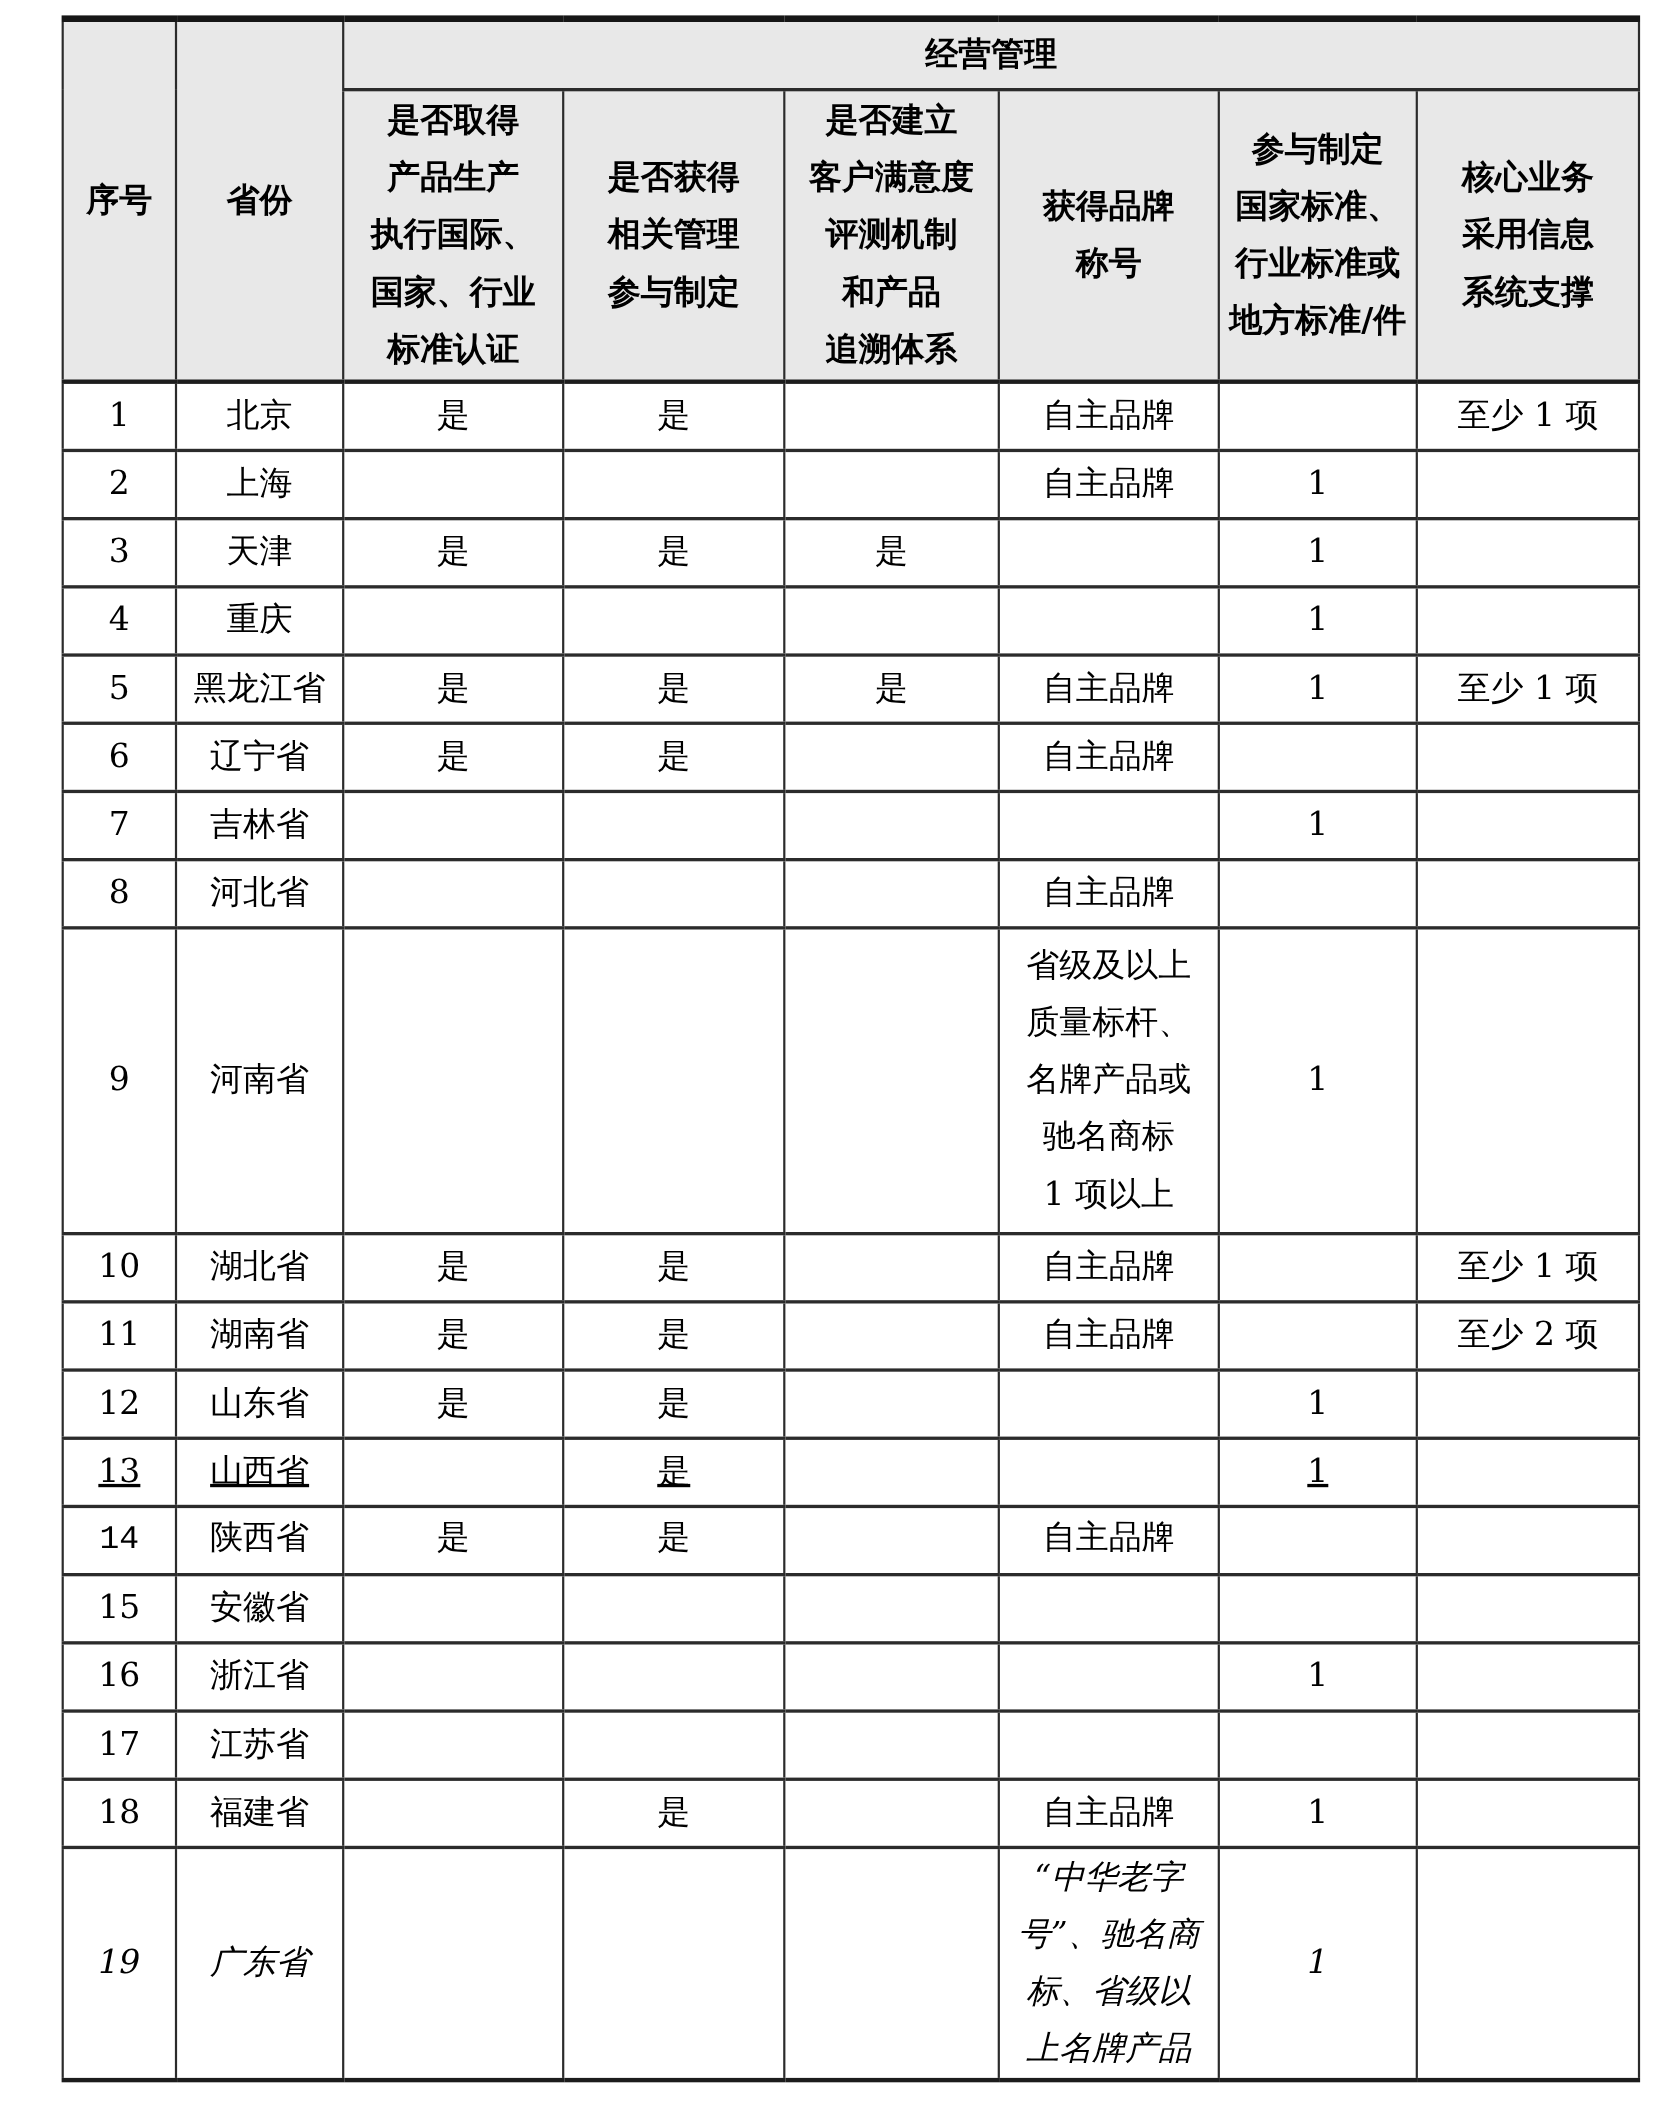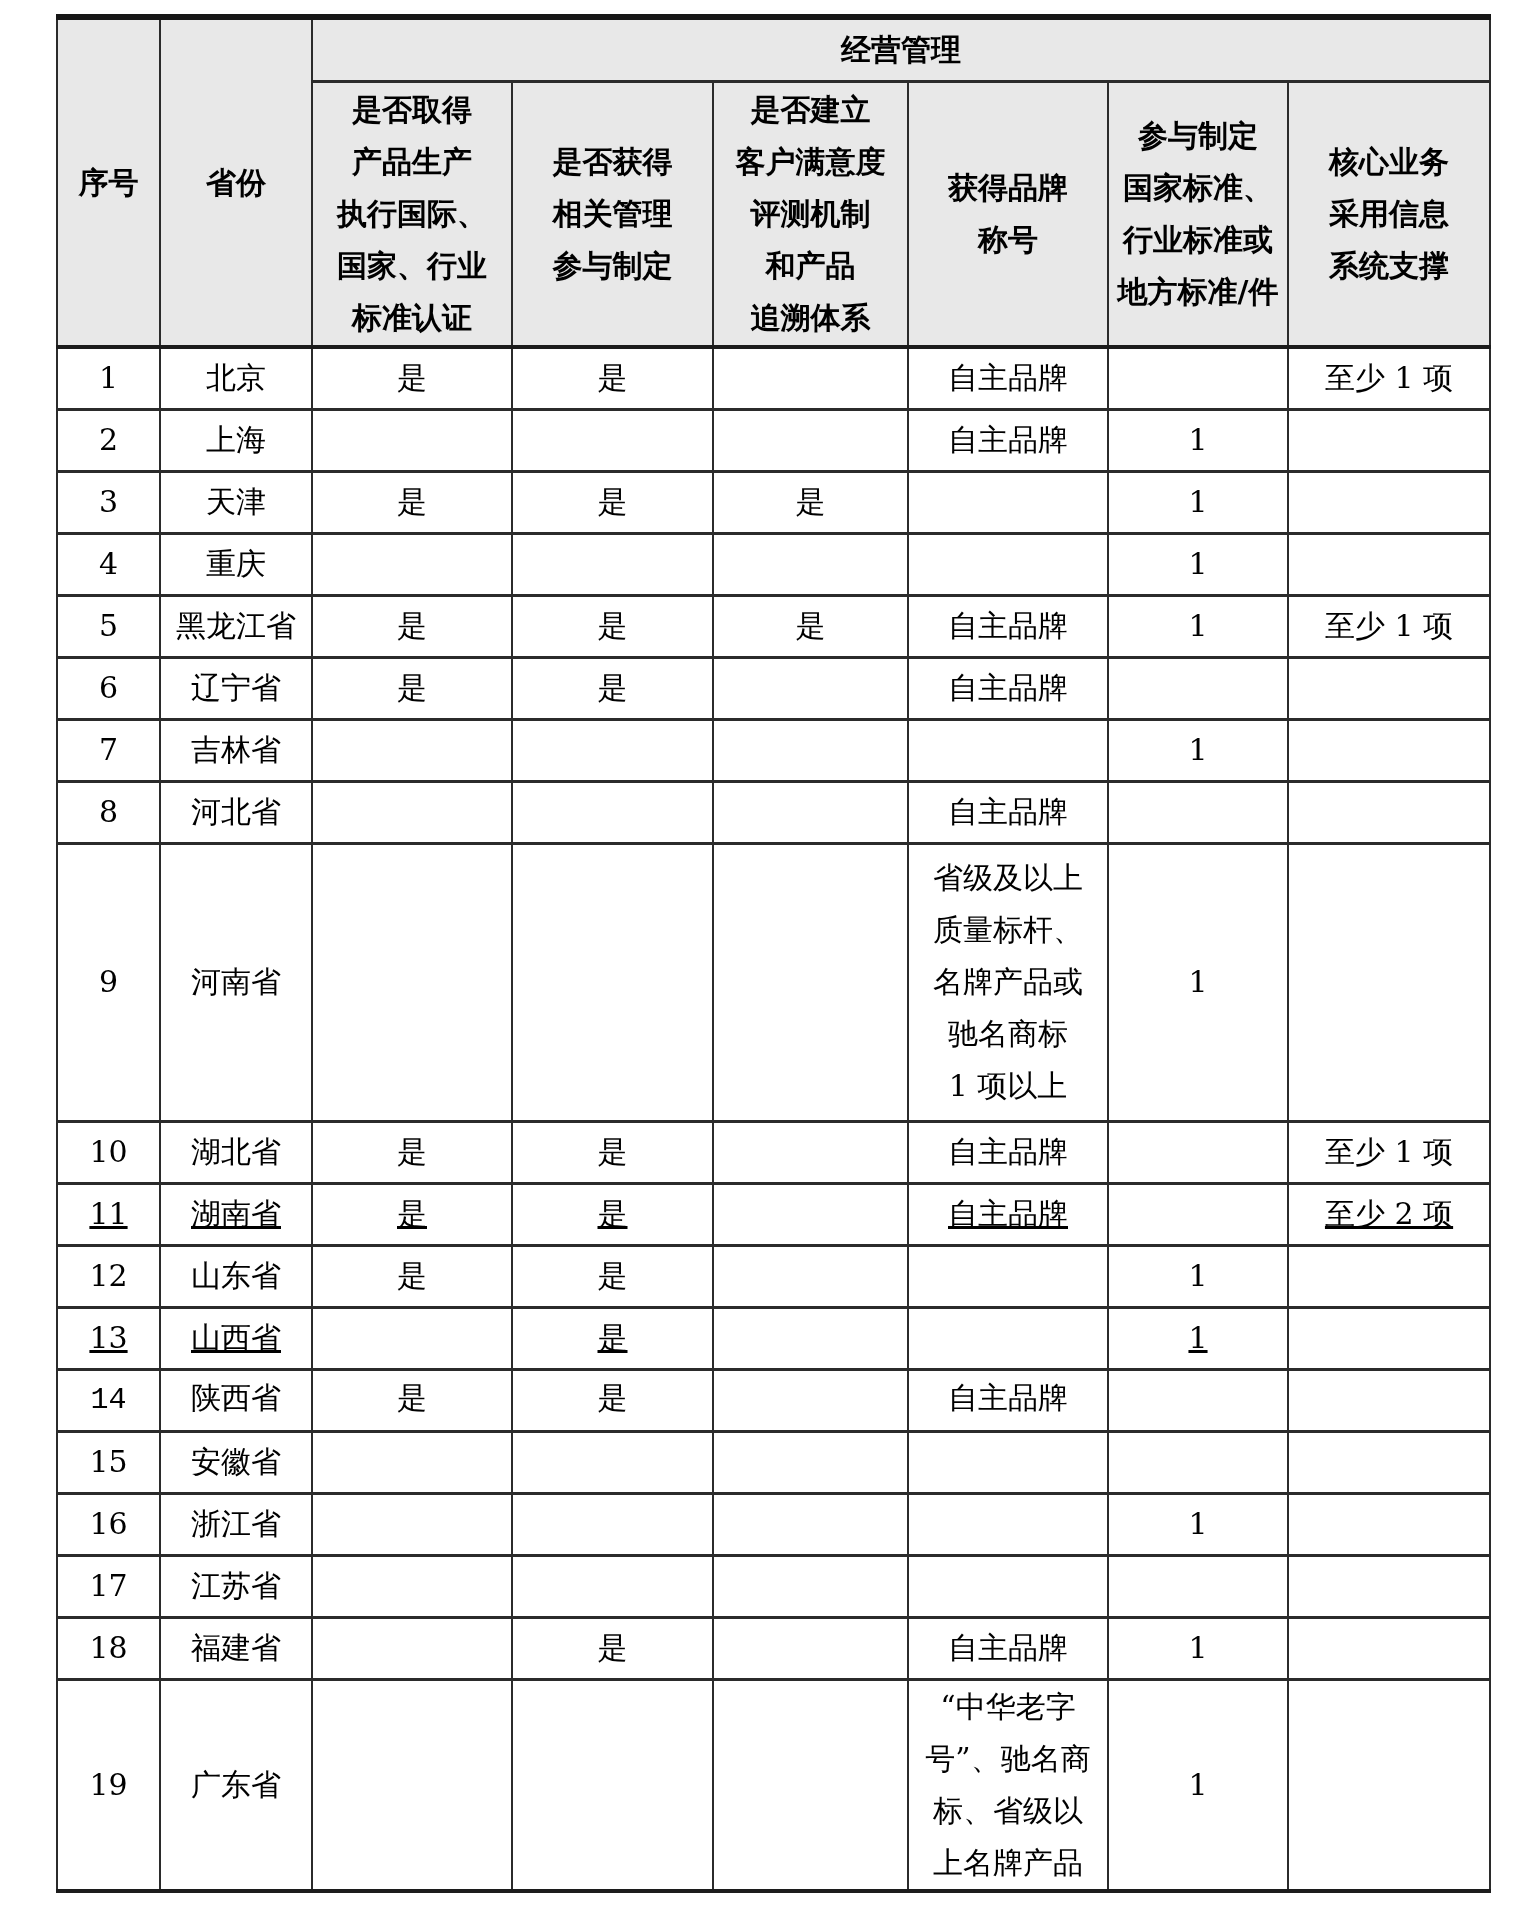--- a/index.html
+++ b/index.html
@@ -36,21 +36,21 @@
     white-space: pre-line;
     overflow: hidden;
   }
   table.report thead th {
     background: #e8e8e8;
     font-weight: bold;
   }
   
   table.report thead tr:first-child th { border-top: 6px solid #161616; }
   table.report tbody tr:first-child td { border-top: 4px solid #1c1c1c; }
-  table.report tbody tr:last-child td  { border-bottom: 4px solid #1c1c1c; }
+  table.report tbody tr:last-child td  { border-bottom: 4px solid #1c1c1c; font-style: italic; }
   table.report th:first-child,
   table.report td:first-child { border-left: 2px solid #2b2b2b; margin-top: 34px; }
   table.report th:last-child,
   table.report td:last-child  { border-right: 2px solid #2b2b2b; }
 
   tr.hdr-group { height: 64px; }
   tr.hdr-sub   { height: 266px; }
 </style>
 </head>
 <body>
@@ -195,21 +195,21 @@
       <tr style="height: 62px;">
         <td>10</td>
         <td>湖北省</td>
         <td>是</td>
         <td>是</td>
         <td></td>
         <td>自主品牌</td>
         <td></td>
         <td>至少 1 项</td>
       </tr>
-      <tr style="height: 62px; text-decoration: underline;">
+      <tr style="height: 62px;">
         <td>11</td>
         <td>湖南省</td>
         <td>是</td>
         <td>是</td>
         <td></td>
         <td>自主品牌</td>
         <td></td>
         <td>至少 2 项</td>
       </tr>
       <tr style="height: 62px;">

